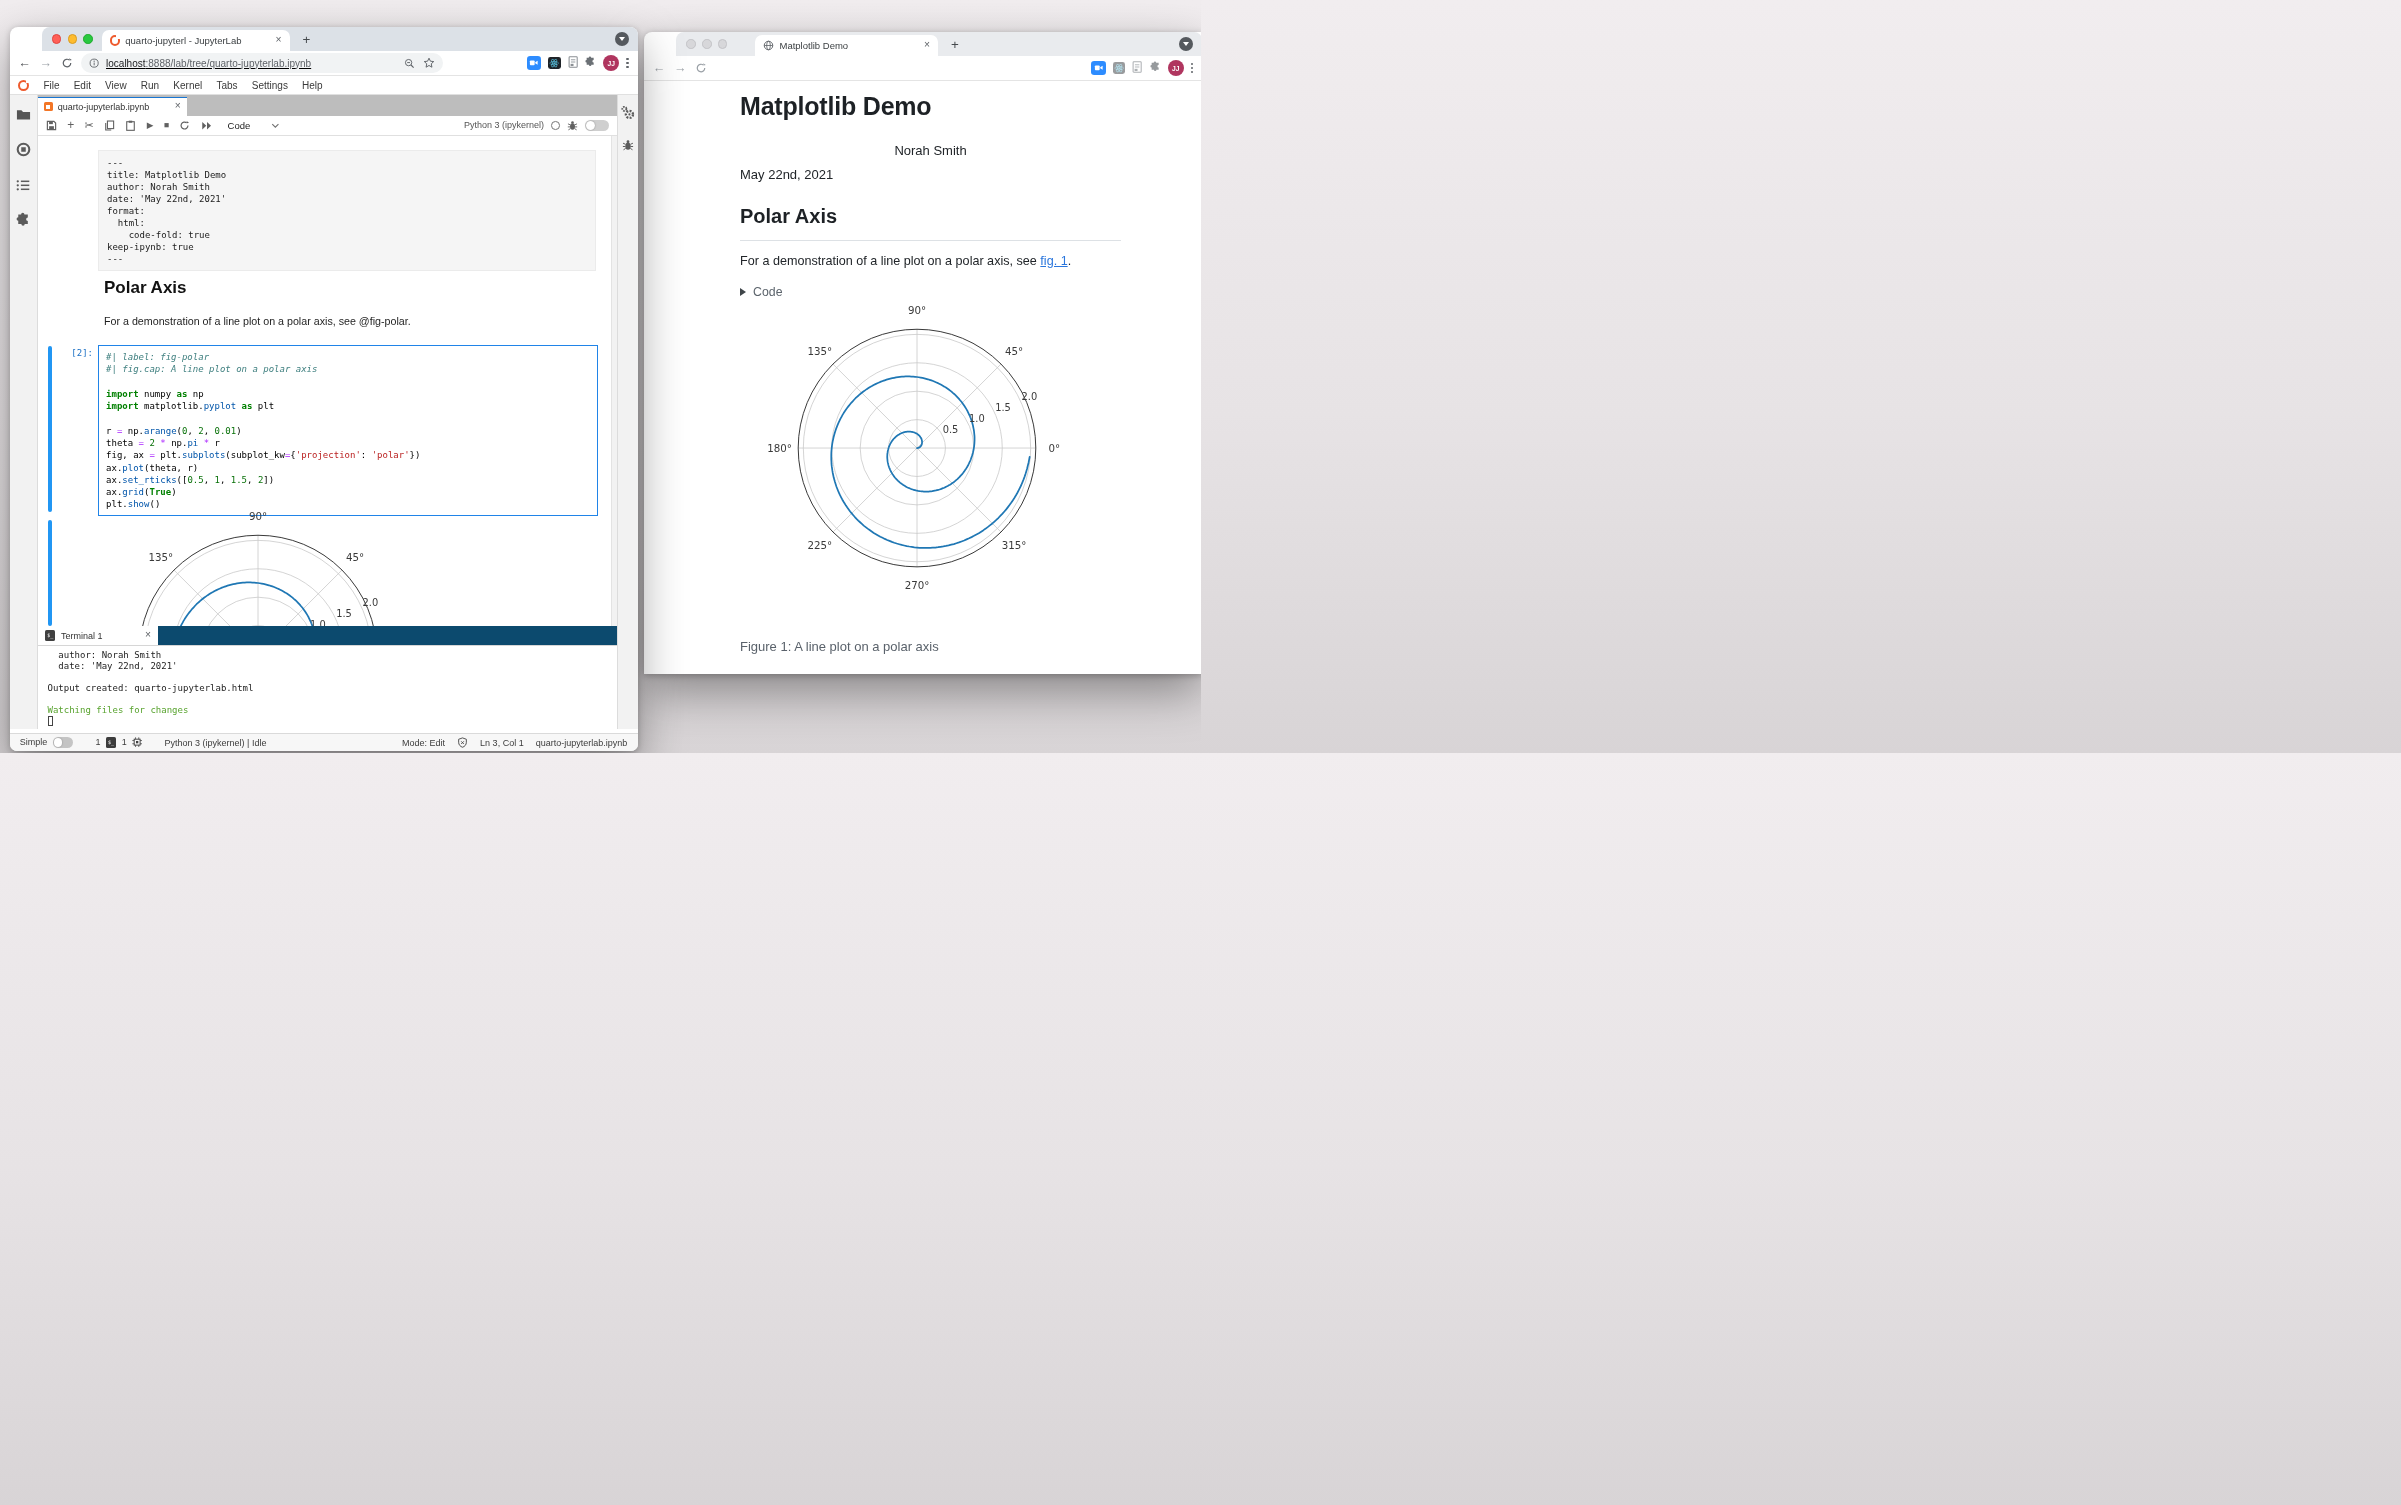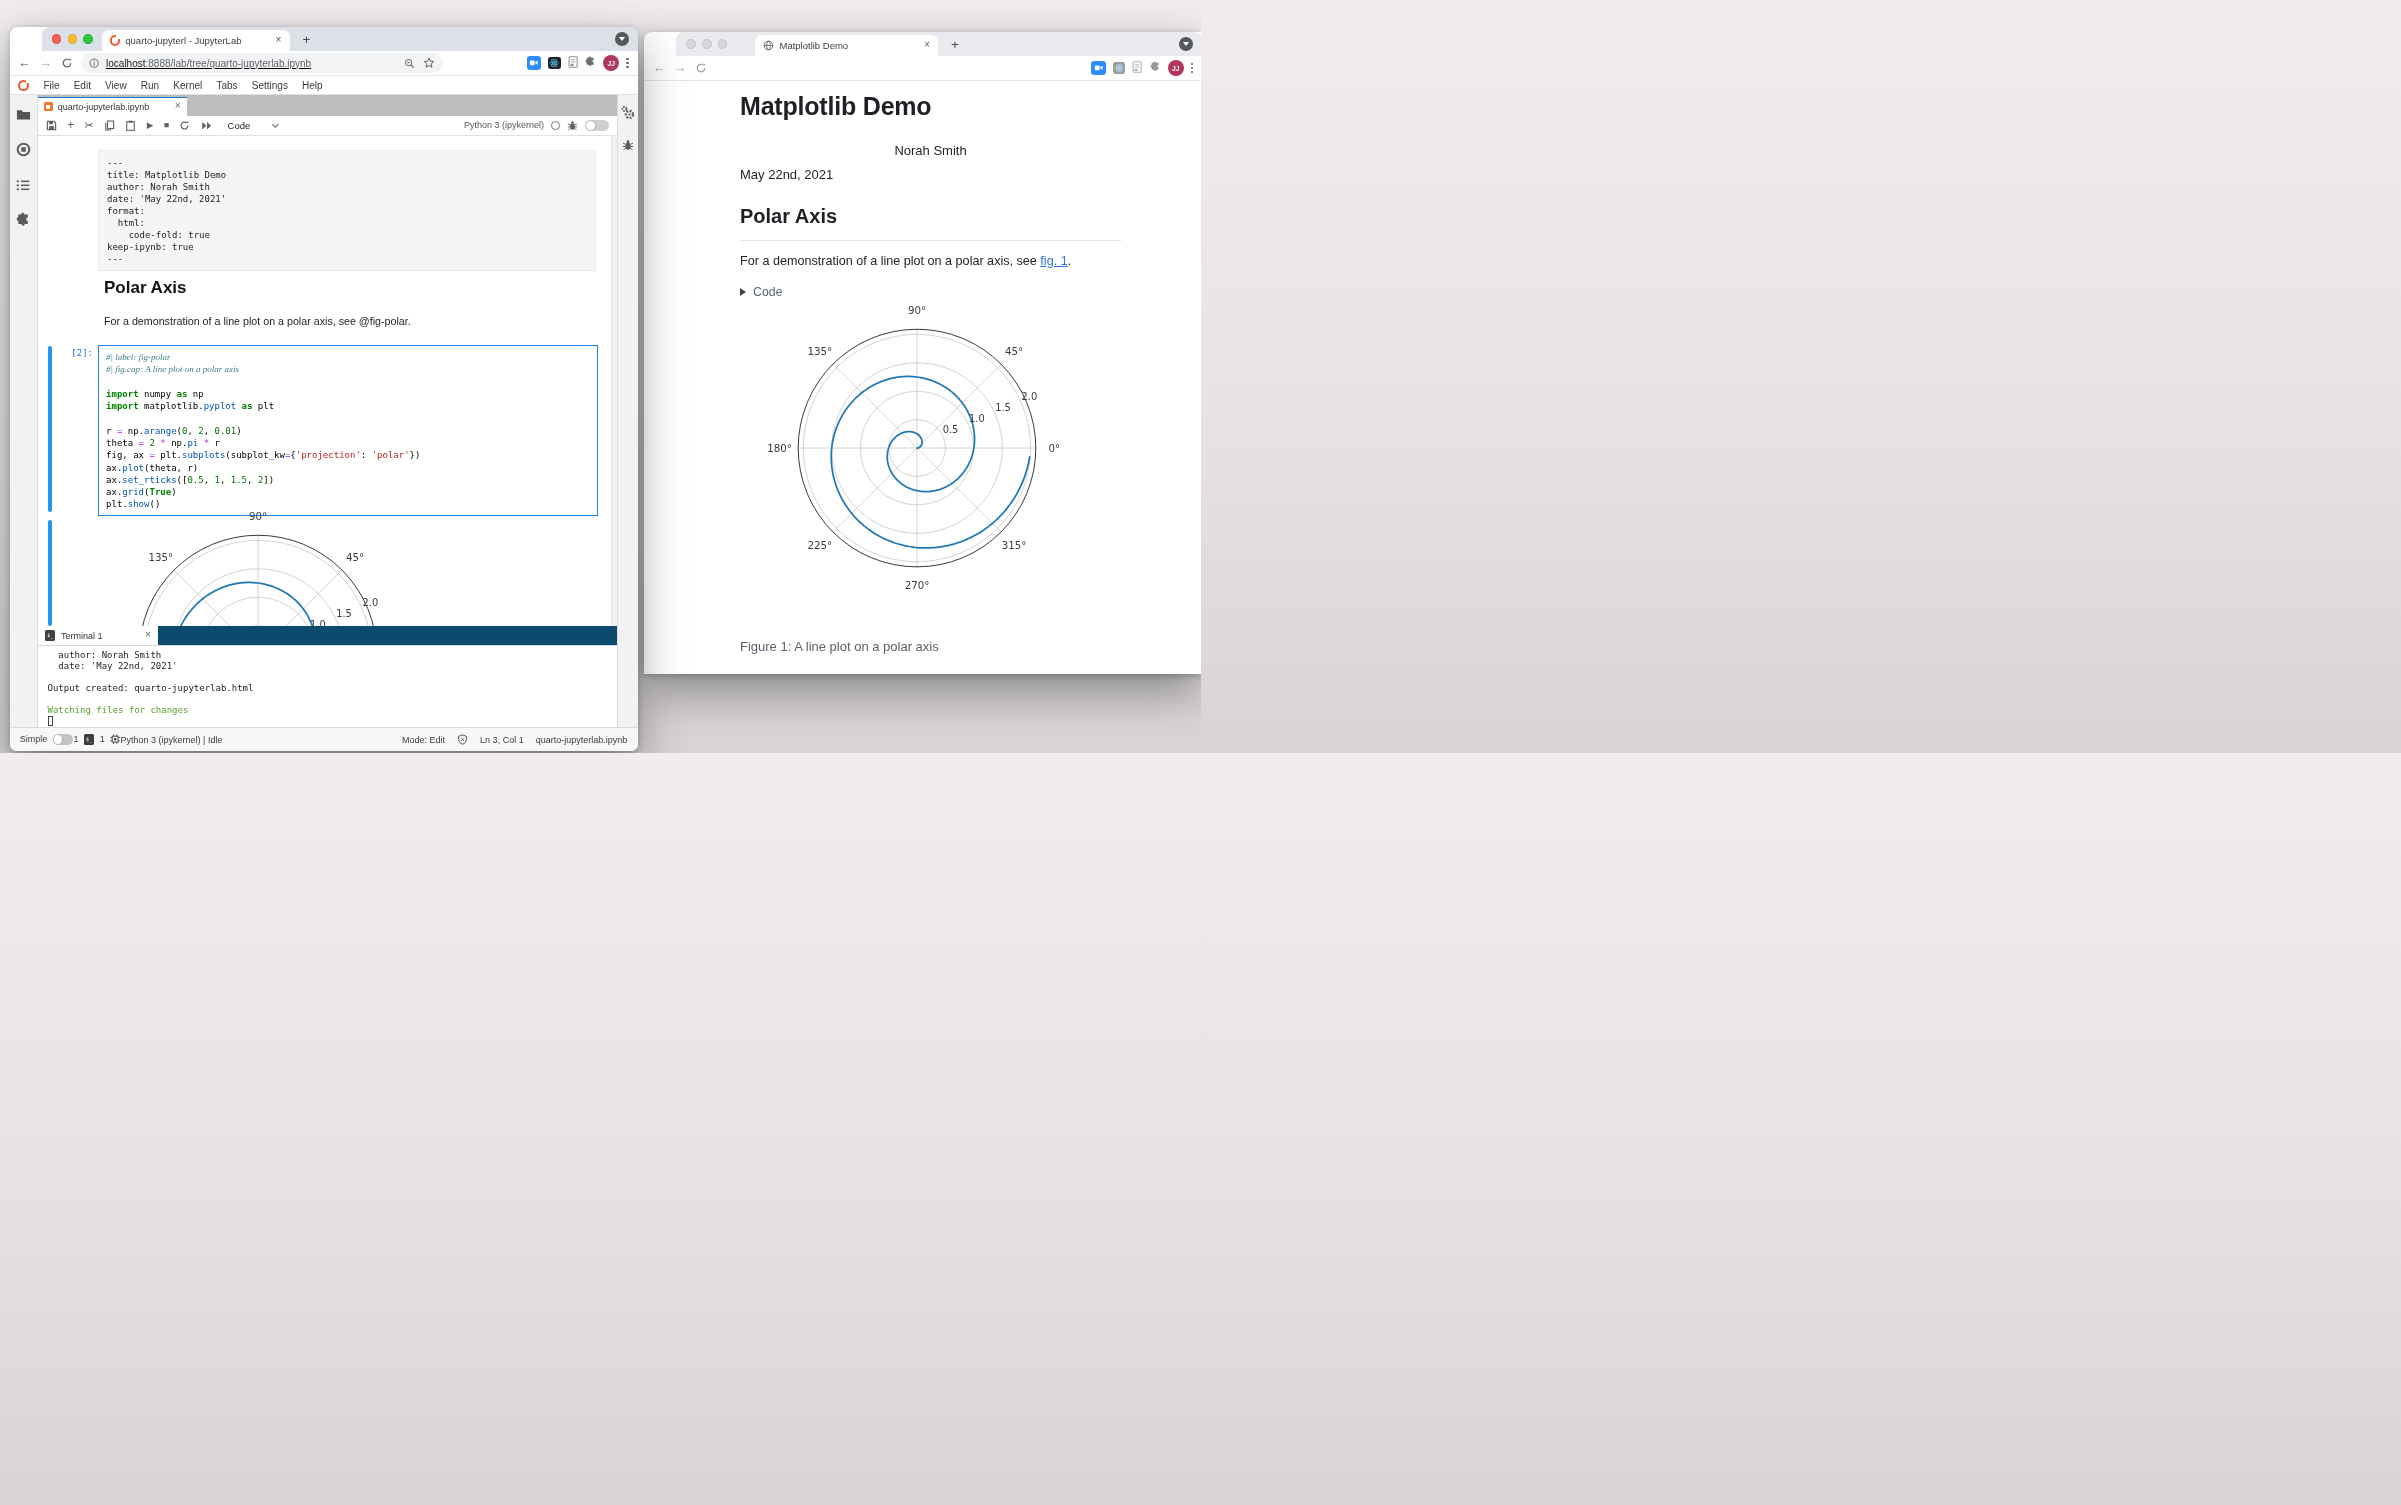--- a/index.html
+++ b/index.html
@@ -87,37 +87,37 @@
               padding:5.5px 8px; font-family:"DejaVu Sans Mono", monospace; font-size:9px; line-height:12px; color:#212121; white-space:pre; }
   .md-h1 { position:absolute; left:66px; top:142px; font-size:17px; font-weight:bold; color:#121212; }
   .md-p  { position:absolute; left:66px; top:179px; font-size:10.7px; color:#1f1f1f; }
   .prompt { position:absolute; left:0; top:212px; width:55px; text-align:right; font-family:"DejaVu Sans Mono", monospace;
             font-size:9px; color:#1a6fc4; }
   .codecell { position:absolute; left:60px; top:209px; width:500px; border:0.9px solid #2084e8; background:#fff;
               padding:4.7px 7.1px; font-family:"DejaVu Sans Mono", monospace; font-size:9px; line-height:12.3px; white-space:pre; }
   .collapser { position:absolute; left:9.5px; width:4.7px; border-radius:2.4px; background:#2196f3; }
   .c1 { top:210px; height:166px; } .c2 { top:384px; height:106px; }
   .nb-output { position:absolute; left:46px; top:372px; width:348px; height:119px; overflow:hidden; }
-  .t-k{color:#008000;font-weight:bold;} .t-c{color:#408080;font-style:italic;font-family:Liberation Serif, serif;} .t-f{color:#0055aa;}
+  .t-k{color:#008000;font-weight:bold;} .t-c{color:#408080;font-style:italic;} .t-f{color:#0055aa;}
   .t-o{color:#aa22ff;} .t-n{color:#097109;} .t-s{color:#ba2121;} .t-p{color:#000;}
 
   .terminal { height:103px; display:flex; flex-direction:column; }
   .termbar { height:20.6px; background:#0c4a6e; display:flex; align-items:center; }
   .termtab { width:120px; height:19px; background:#fff; display:flex; align-items:center; gap:5.5px; padding:0 7.1px;
              font-size:9px; color:#333; }
   .termico { width:10.3px; height:10.3px; background:#404040; border-radius:1.6px; color:#fff; font-family:"DejaVu Sans Mono",monospace;
              font-size:5.1px; display:flex; align-items:center; justify-content:center; }
   .termgap { height:4px; background:#fff; border-bottom:0.8px solid #d6d6d6; }
   .termbody { flex:1; background:#fff; padding:4px 9.5px; font-family:"DejaVu Sans Mono", monospace; font-size:9px;
               line-height:11px; color:#1d1d1d; white-space:pre; }
   .tline.green { color:#58a32e; }
   .cursor { display:inline-block; width:5.5px; height:9.5px; border:0.8px solid #444; vertical-align:-1.6px; }
 
-  .statusbar { position:absolute; left:0; right:0; bottom:0; height:24px; background:#f7f7f7; border-top:0.8px solid #dadada;
-               border-radius:0 0 7.1px 7.1px; display:flex; align-items:center; padding:0 10.3px; font-size:9px; color:#3c3c3c; gap:0; }
+  .statusbar { position:absolute; left:0; right:0; bottom:0; height:18px; background:#f7f7f7; border-top:0.8px solid #dadada;
+               border-radius:0 0 7.1px 7.1px; display:flex; align-items:center; padding:0 10.3px; font-size:9px; color:#3c3c3c; gap:22px; }
   .sb-right { margin-left:auto; display:flex; align-items:center; gap:12px; }
   .sb-group { display:flex; align-items:center; gap:5.5px; }
   .toggle-sm { width:20.6px; height:10.3px; border-radius:5.5px; background:#c4c4c4; position:relative; }
   .toggle-sm::after { content:""; position:absolute; left:0.8px; top:0.8px; width:8.7px; height:8.7px; border-radius:50%; background:#fff; box-shadow:0 0 1.6px rgba(0,0,0,.4); }
   .termico-sm { width:10.3px; height:10.3px; background:#3c3c3c; border-radius:1.6px; color:#fff; font-family:"DejaVu Sans Mono",monospace;
                 font-size:5.1px; display:flex; align-items:center; justify-content:center; }
 
   
   .page { position:absolute; left:0; right:0; top:49px; bottom:0; background:#fff; padding:11px 0 0 96px; overflow:hidden; }
   .content { width:381px; }

